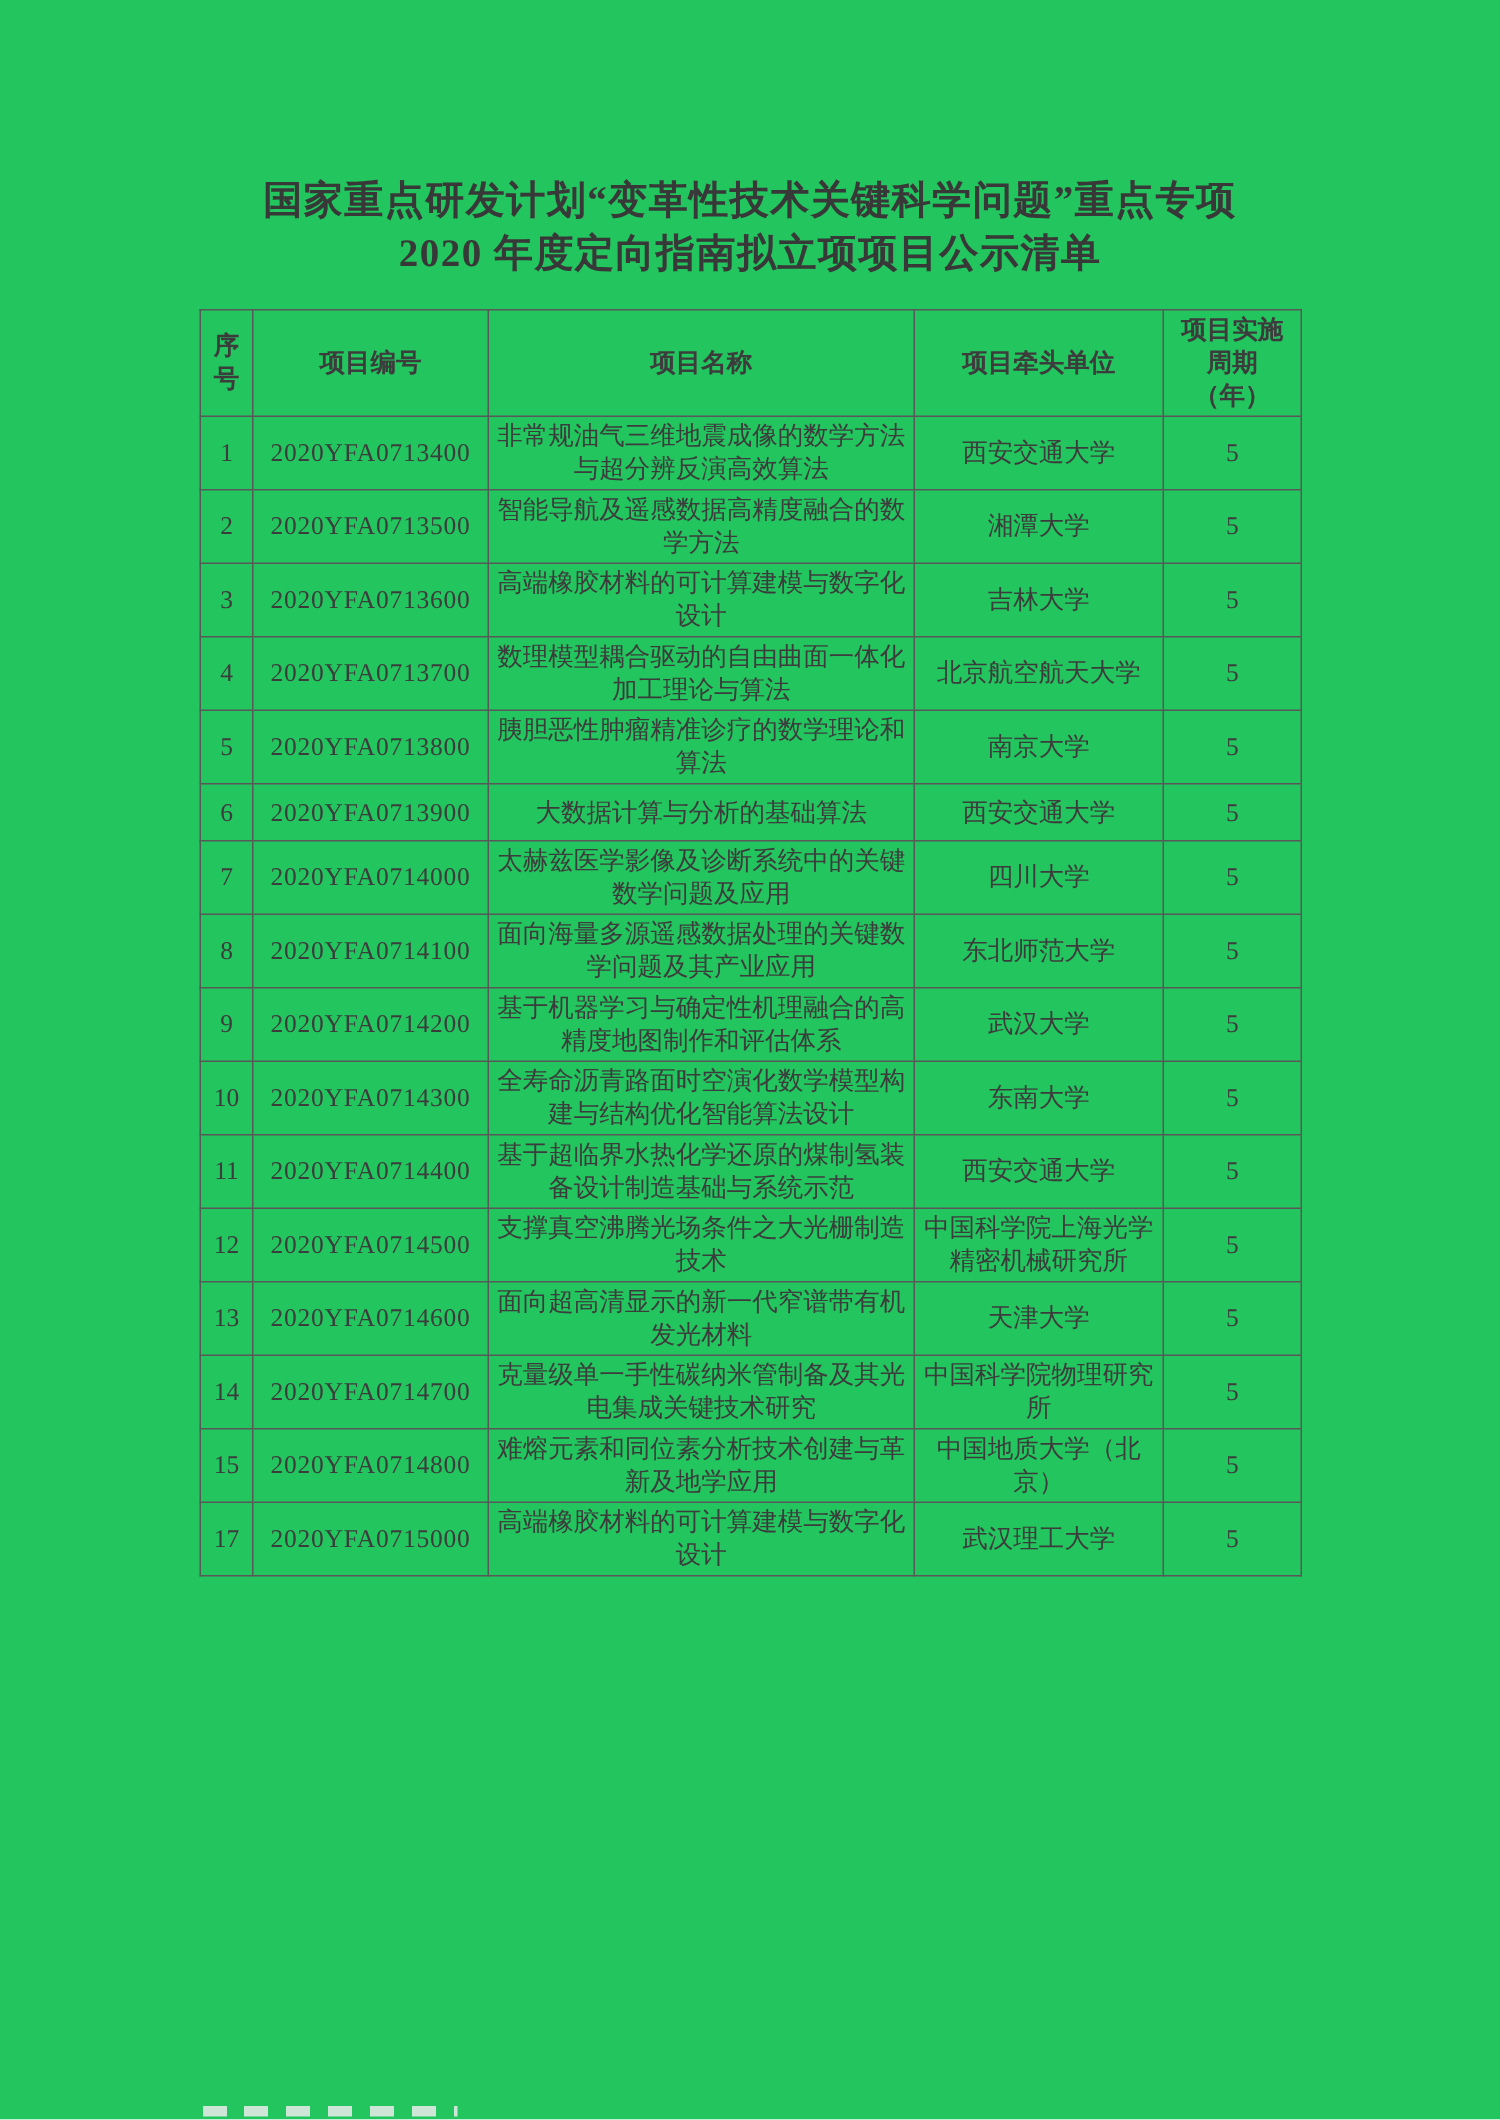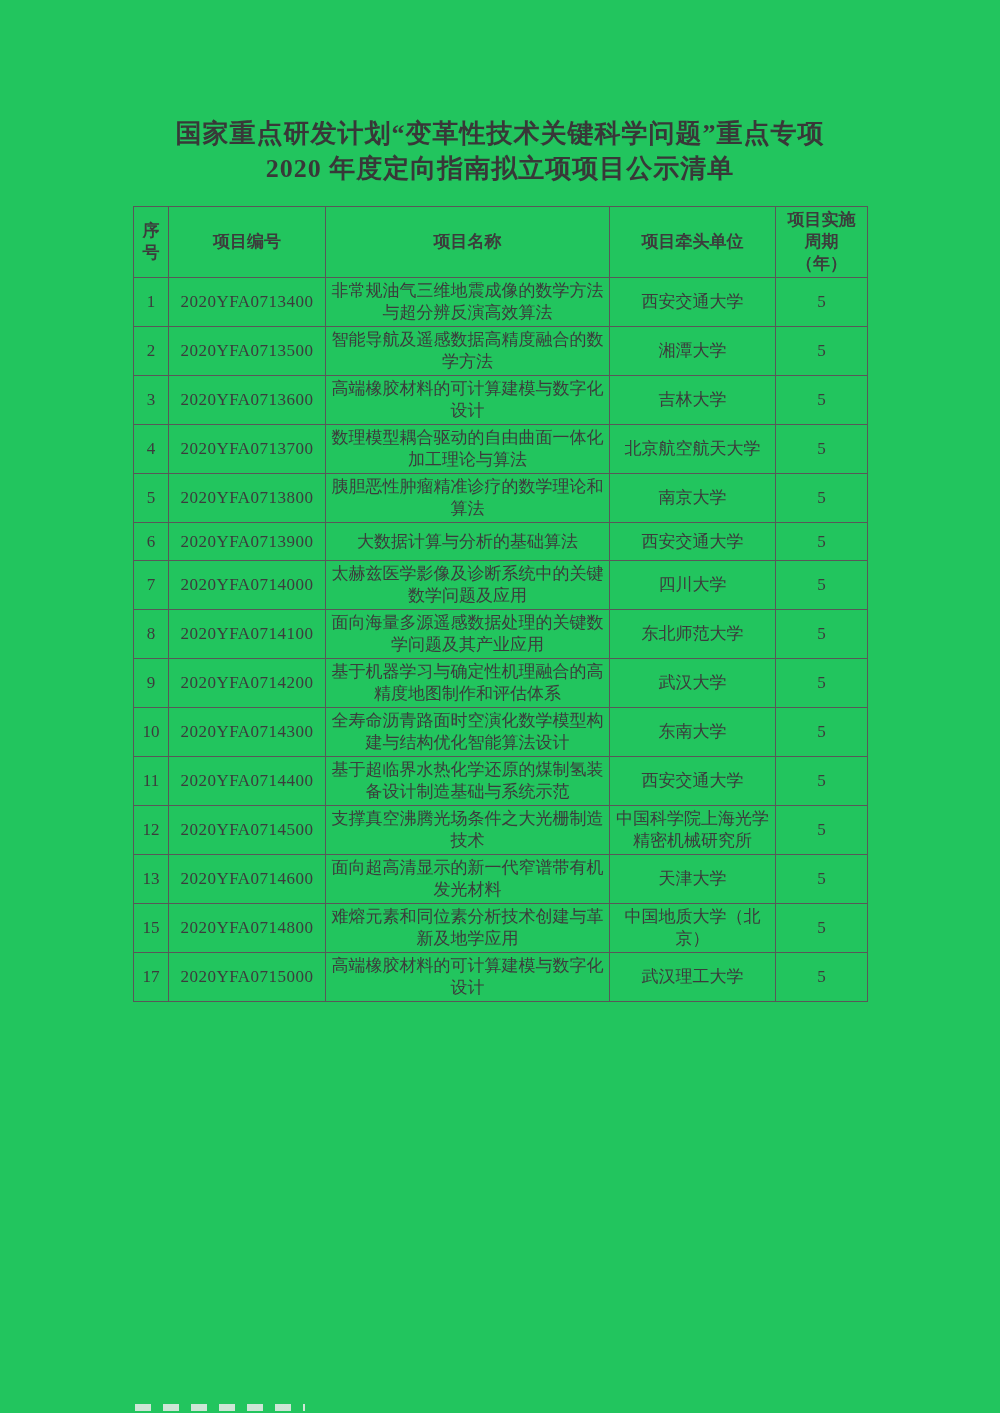--- a/index.html
+++ b/index.html
@@ -198,20 +198,27 @@
         </tr>
 
         <tr>
           <td class="cell-seq">13</td>
           <td class="cell-code">2020YFA0714600</td>
           <td class="cell-name">面向超高清显示的新一代窄谱带有机发光材料</td>
           <td class="cell-unit">天津大学</td>
           <td class="cell-period">5</td>
         </tr>
 
+        <tr>
+          <td class="cell-seq">14</td>
+          <td class="cell-code">2020YFA0714700</td>
+          <td class="cell-name">克量级单一手性碳纳米管制备及其光电集成关键技术研究</td>
+          <td class="cell-unit">中国科学院物理研究所</td>
+          <td class="cell-period">5</td>
+        </tr>
 
         <tr>
           <td class="cell-seq">15</td>
           <td class="cell-code">2020YFA0714800</td>
           <td class="cell-name">难熔元素和同位素分析技术创建与革新及地学应用</td>
           <td class="cell-unit">中国地质大学（北京）</td>
           <td class="cell-period">5</td>
         </tr>
 
 

